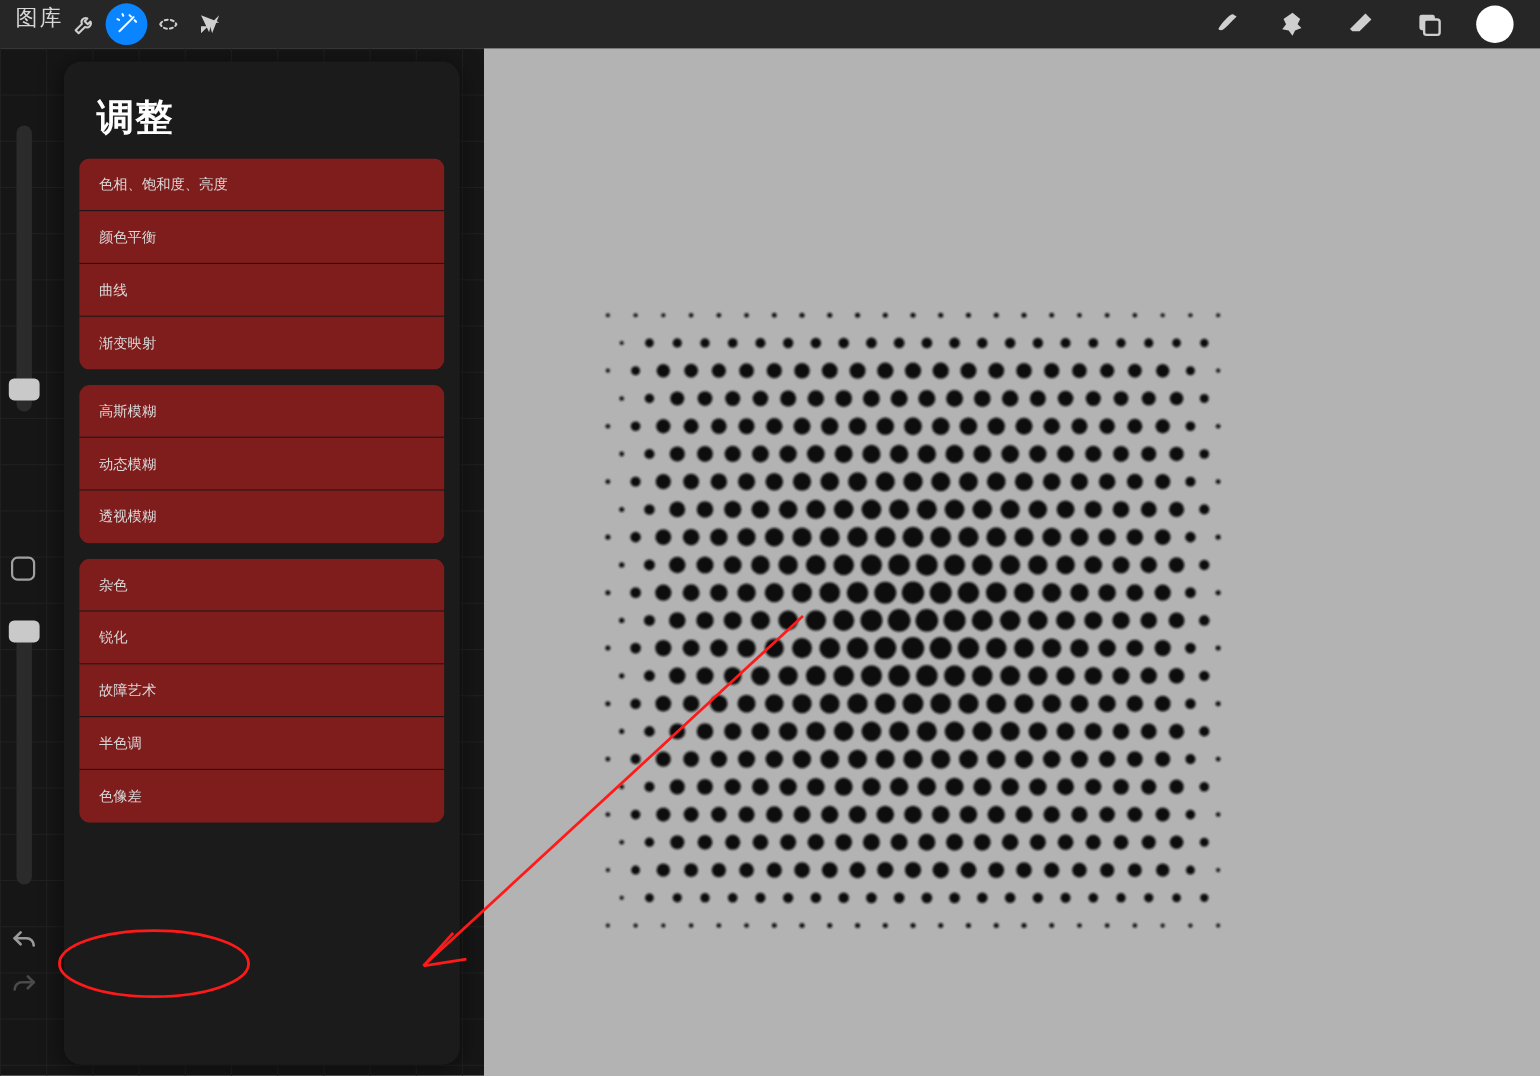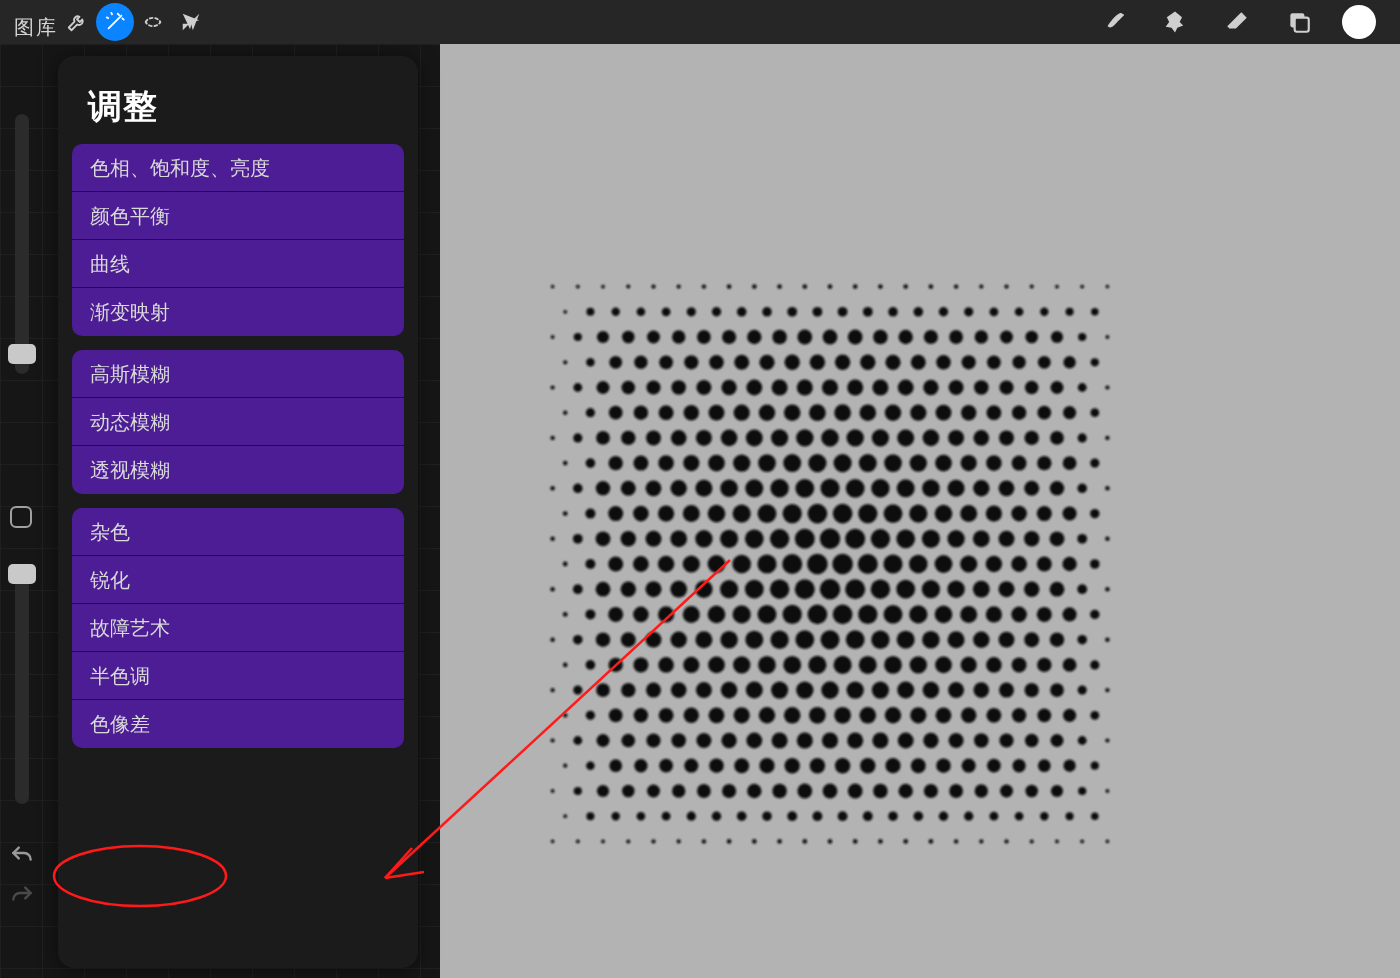--- a/index.html
+++ b/index.html
@@ -4,21 +4,21 @@
 <style>
   * { box-sizing: border-box; margin: 0; padding: 0; }
   html, body { width: 1400px; height: 978px; overflow: hidden; font-family: -apple-system, "Helvetica Neue", Arial, sans-serif; }
   body { background: #b3b3b3; position: relative; }
 
   
   .toolbar {
     position: absolute; left: 0; top: 0; width: 1400px; height: 44px;
     background: #262626; display: flex; align-items: center; z-index: 20;
   }
-  .toolbar-left { display: flex; align-items: flex-end; padding-left: 14px; }
+  .toolbar-left { display: flex; align-items: flex-start; padding-left: 14px; }
   .toolbar-right { margin-left: auto; display: flex; align-items: center; gap: 24px; padding-right: 24px; }
   .gallery-btn { color: #d6d6d6; font-size: 20px; letter-spacing: 2px; cursor: pointer; }
   .tool-btn {
     width: 38px; height: 38px; border-radius: 50%; display: flex; align-items: center; justify-content: center;
     cursor: pointer;
   }
   .tool-btn svg { display: block; }
   .tool-btn.active { background: #0a84ff; }
   .color-swatch { width: 34px; height: 34px; border-radius: 50%; background: #fff; cursor: pointer; }
 
@@ -64,22 +64,22 @@
   .panel {
     position: absolute; left: 58px; top: 56px; width: 360px; height: 912px;
     background: #1b1b1b; border-radius: 16px; z-index: 15; padding: 28px 0 10px 0;
     box-shadow: 0 2px 20px rgba(0,0,0,.5);
   }
   .panel-title {
     color: #fff; font-size: 34px; font-weight: 700; padding: 0 30px 14px 30px; letter-spacing: 1px;
   }
   .panel-list { display: flex; flex-direction: column; }
   .panel-item {
-    color: #d9d9d9; font-size: 20px; height: 48px; line-height: 48px; padding: 0 30px;
-    cursor: pointer; background: #4c1d95; border-bottom: 1px solid #171717;
+    color: #d9d9d9; font-size: 13px; height: 48px; line-height: 48px; padding: 0 30px;
+    cursor: pointer; background: #7f1d1d; border-bottom: 1px solid #171717;
   }
   .panel-group { margin-bottom: 14px; border-radius: 10px; overflow: hidden; margin-left: 14px; margin-right: 14px; }
   .panel-group .panel-item:last-child { border-bottom: none; }
   .panel-group .panel-item { padding: 0 18px; }
 
   
   .annot { position: absolute; left: 0; top: 0; width: 1400px; height: 978px; z-index: 40; pointer-events: none; }
 </style>
 </head>
 <body>

